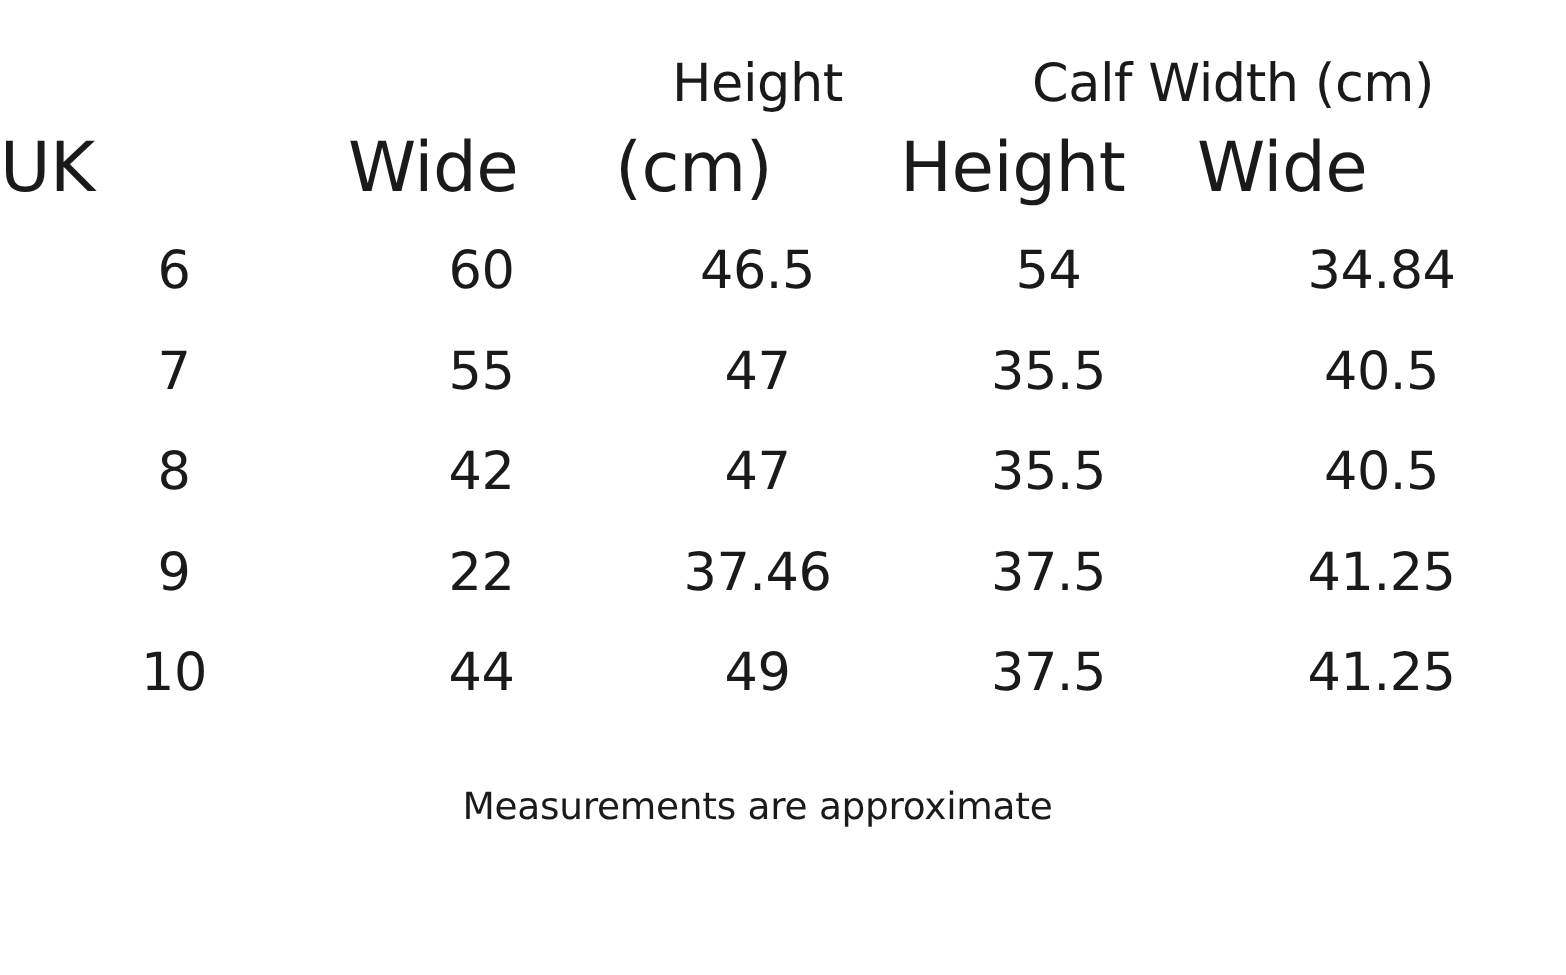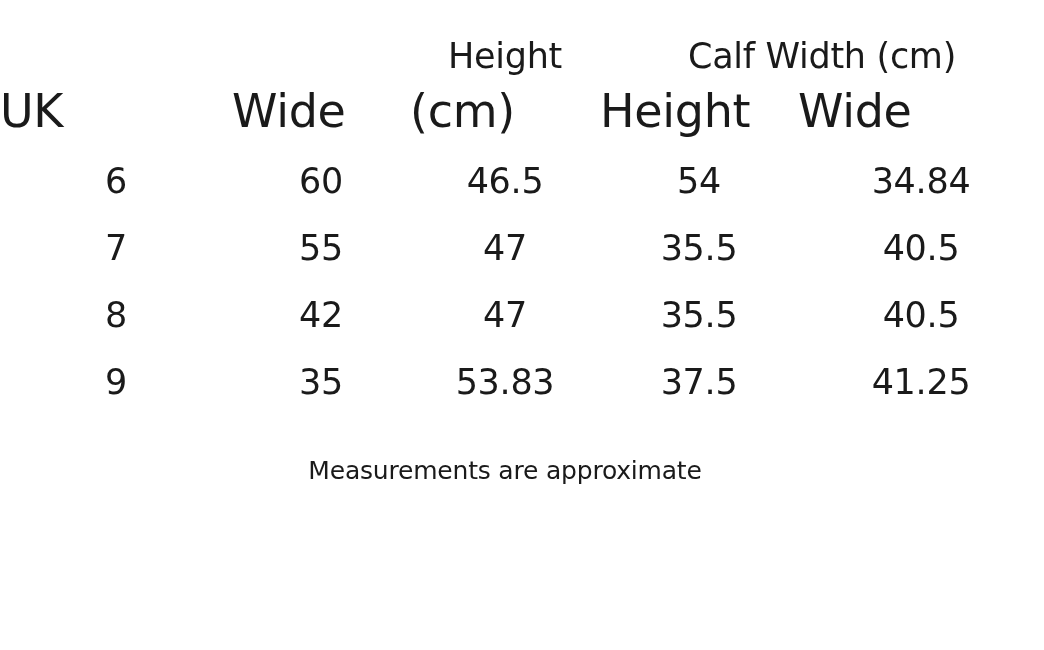--- a/index.html
+++ b/index.html
@@ -119,22 +119,29 @@
       </tr>
       <tr class="data-row">
         <td>8</td>
         <td>42</td>
         <td>47</td>
         <td>35.5</td>
         <td>40.5</td>
       </tr>
       <tr class="data-row">
         <td>9</td>
-        <td>35</td>
-        <td>53.83</td>
+        <td>22</td>
+        <td>37.46</td>
+        <td>37.5</td>
+        <td>41.25</td>
+      </tr>
+      <tr class="data-row">
+        <td>10</td>
+        <td>44</td>
+        <td>49</td>
         <td>37.5</td>
         <td>41.25</td>
       </tr>
     </tbody>
   </table>
 
   <div class="footnote">Measurements are approximate</div>
 
 </div>
 

